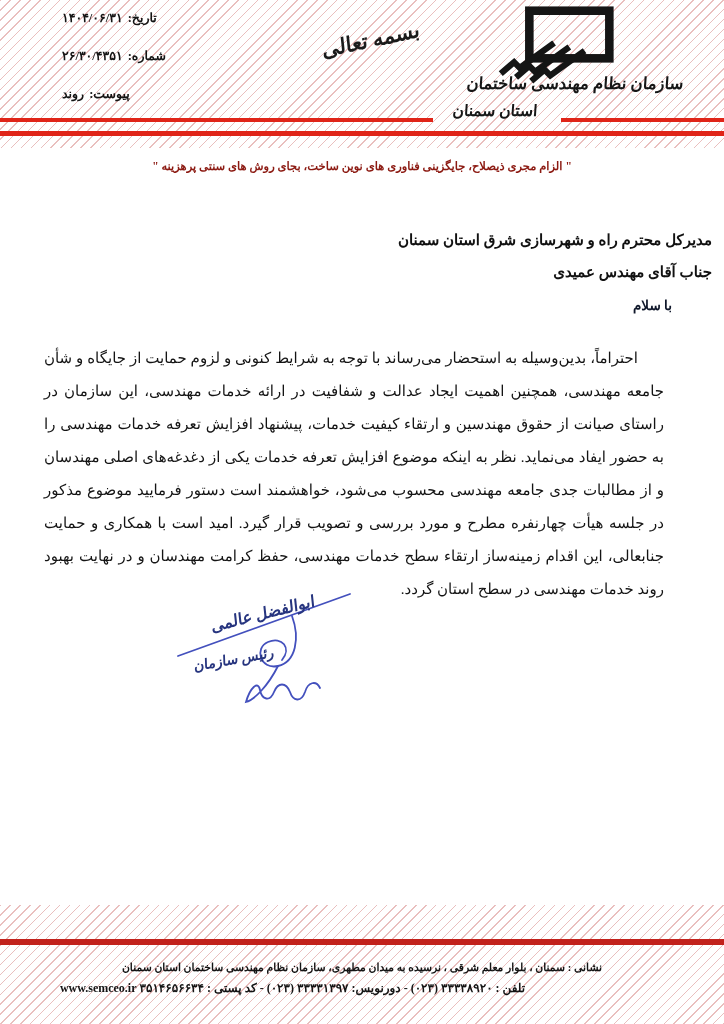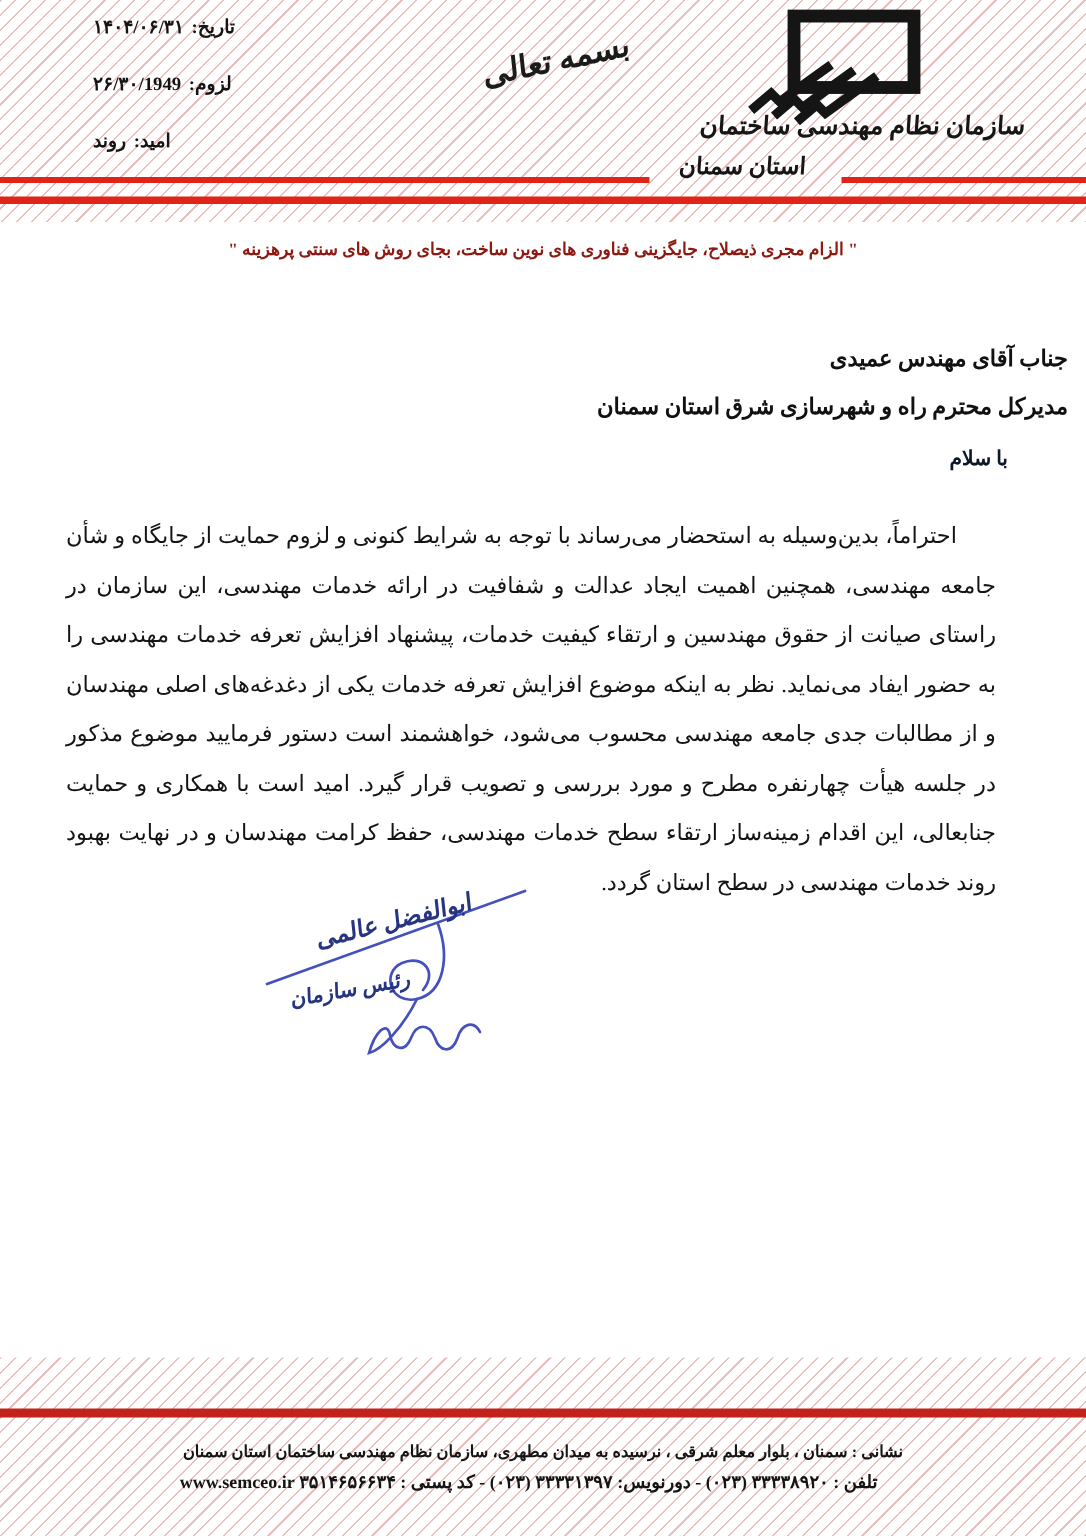--- a/index.html
+++ b/index.html
@@ -51,63 +51,63 @@
   .sig-svg{position:absolute;top:582px;left:150px;}
   .sig-name{position:absolute;top:604px;left:196px;width:134px;text-align:center;
             color:#27357f;font-size:16px;font-weight:bold;transform:rotate(-14deg) skewX(-8deg);white-space:nowrap;}
   .sig-title{position:absolute;top:651px;left:178px;width:112px;text-align:center;
              color:#27357f;font-size:14px;font-weight:bold;transform:rotate(-10deg) skewX(-8deg);white-space:nowrap;}
   
   .disclaimer{position:absolute;top:915px;right:344px;white-space:nowrap;
               font-size:10.5px;color:#8c1a12;}
   .address{position:absolute;top:961px;left:40px;right:40px;text-align:center;
            font-size:10.8px;font-weight:bold;color:#141414;white-space:nowrap;}
-  .contacts{position:absolute;top:981px;left:0;width:585px;
+  .contacts{position:absolute;top:981px;left:0;width:585px;text-align:center;
             font-size:12px;font-weight:bold;color:#141414;white-space:nowrap;}
 </style>
 </head>
 <body>
 
 <div class="page">
 
   <div class="hatch hatch-top"></div>
   <div class="stripe stripe-1a"></div>
   <div class="stripe stripe-1b"></div>
   <div class="stripe stripe-2"></div>
 
   <div class="meta">
     <div class="meta-row">
       <span class="meta-label">تاریخ:</span><span class="meta-value">۱۴۰۴/۰۶/۳۱</span>
     </div>
     <div class="meta-row">
-      <span class="meta-label">لزوم:</span><span class="meta-value">۲۶/۳۰/1949</span>
+      <span class="meta-label">شماره:</span><span class="meta-value">۲۶/۳۰/۴۳۵۱</span>
     </div>
     <div class="meta-row">
-      <span class="meta-label">امید:</span><span class="meta-value">روند</span>
+      <span class="meta-label">پیوست:</span><span class="meta-value">روند</span>
     </div>
   </div>
 
   <div class="bismillah">بسمه تعالی</div>
 
   <div class="logo-wrap">
     <svg width="128" height="80" viewBox="0 0 132 84" xmlns="http://www.w3.org/2000/svg">
       <rect x="38" y="6" width="84" height="50" fill="none" stroke="#151515" stroke-width="9"></rect>
       <path d="M8,72 L22,60 L28,66 L64,40" fill="none" stroke="#151515" stroke-width="6.5"></path>
       <path d="M24,76 L38,64 L44,70 L80,44" fill="none" stroke="#151515" stroke-width="6.5"></path>
       <path d="M40,80 L54,68 L60,74 L96,48" fill="none" stroke="#151515" stroke-width="6.5"></path>
     </svg>
   </div>
   <div class="org1">سازمان نظام مهندسی ساختمان</div>
   <div class="org2">استان سمنان</div>
 
   <div class="slogan">" الزام مجری ذیصلاح، جایگزینی فناوری های نوین ساخت، بجای روش های سنتی پرهزینه "</div>
 
   <div class="recipient">
+    <div>مدیرکل محترم راه و شهرسازی شرق استان سمنان</div>
     <div>جناب آقای مهندس عمیدی</div>
-    <div>مدیرکل محترم راه و شهرسازی شرق استان سمنان</div>
   </div>
 
   <div class="salutation">با سلام</div>
 
   <div class="body-text">احتراماً، بدین‌وسیله به استحضار می‌رساند با توجه به شرایط کنونی و لزوم حمایت از جایگاه و شأن جامعه مهندسی، همچنین اهمیت ایجاد عدالت و شفافیت در ارائه خدمات مهندسی، این سازمان در راستای صیانت از حقوق مهندسین و ارتقاء کیفیت خدمات، پیشنهاد افزایش تعرفه خدمات مهندسی را به حضور ایفاد می‌نماید. نظر به اینکه موضوع افزایش تعرفه خدمات یکی از دغدغه‌های اصلی مهندسان و از مطالبات جدی جامعه مهندسی محسوب می‌شود، خواهشمند است دستور فرمایید موضوع مذکور در جلسه هیأت چهارنفره مطرح و مورد بررسی و تصویب قرار گیرد. امید است با همکاری و حمایت جنابعالی، این اقدام زمینه‌ساز ارتقاء سطح خدمات مهندسی، حفظ کرامت مهندسان و در نهایت بهبود روند خدمات مهندسی در سطح استان گردد.</div>
 
   <svg class="sig-svg" width="230" height="140" viewBox="0 0 230 140" xmlns="http://www.w3.org/2000/svg">
     <g fill="none" stroke="#4350bd" stroke-width="1.8" stroke-linecap="round">
       <path d="M28,74 L200,12"></path>
       <path d="M142,34 C150,56 146,80 128,84 C110,88 104,66 118,60 C132,54 142,66 132,78"></path>

